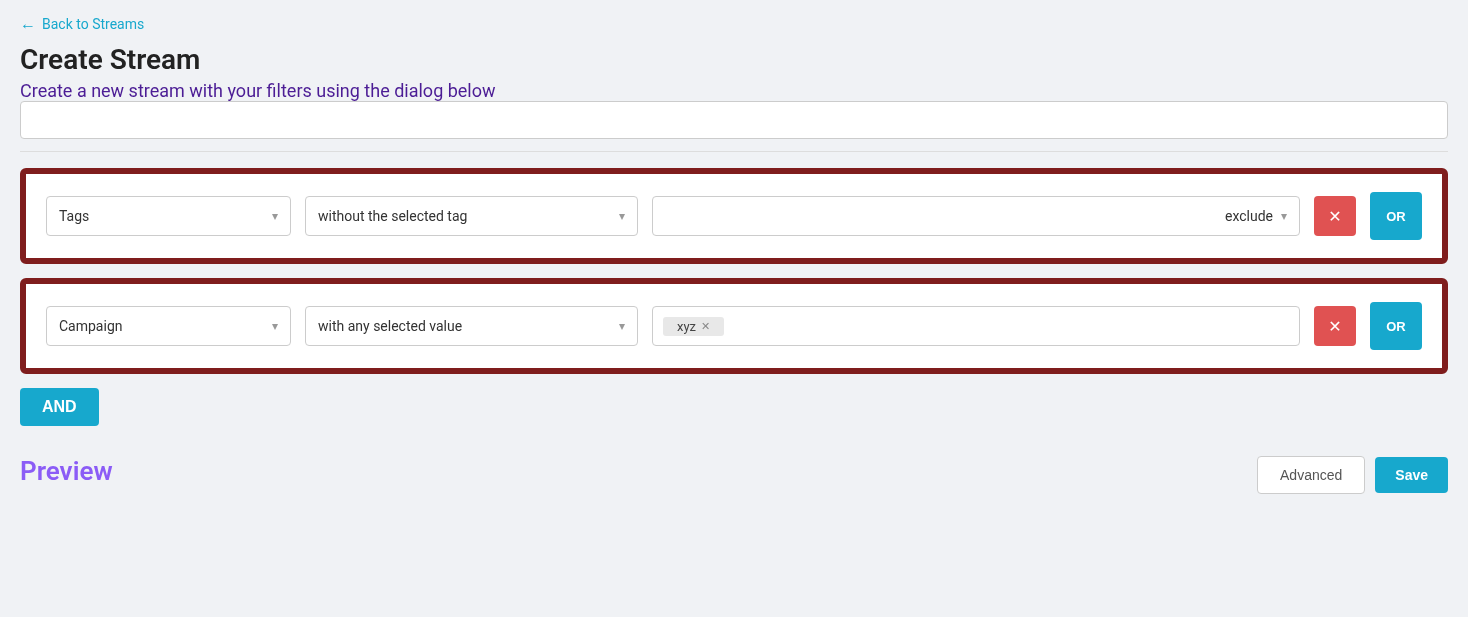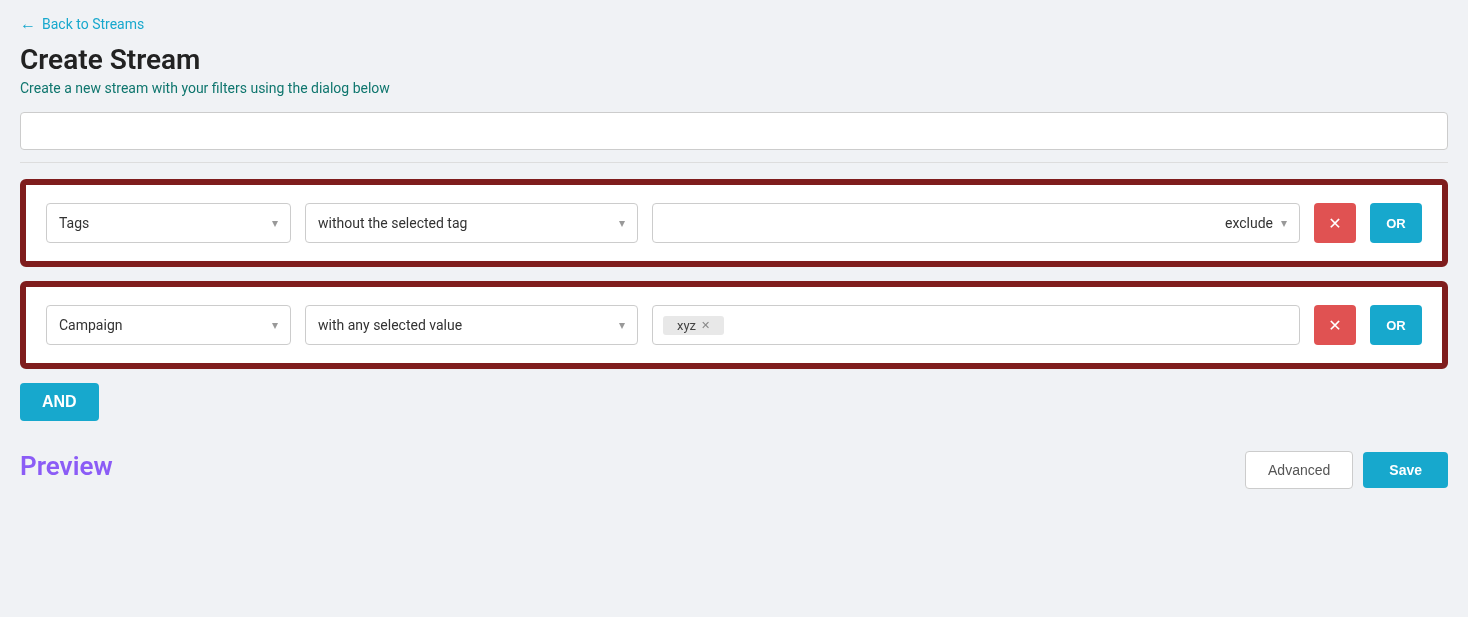--- a/index.html
+++ b/index.html
@@ -30,23 +30,22 @@
     }
 
     .page-title {
       font-size: 28px;
       font-weight: 600;
       color: #222;
       margin-bottom: 4px;
     }
 
     .page-subtitle {
-      font-size: 14px;
-      color: #0f766e;
-      margin-bottom: 16px;
+      font-size: 18px;
+      color: #4c1d95;
     }
 
     .stream-name-input {
       width: 100%;
       height: 38px;
       border: 1px solid #ccc;
       border-radius: 4px;
       padding: 0 10px;
       font-size: 14px;
       background: #fff;
@@ -146,21 +145,21 @@
       font-size: 16px;
       cursor: pointer;
       display: flex;
       align-items: center;
       justify-content: center;
       flex-shrink: 0;
     }
 
     .btn-or {
       width: 52px;
-      height: 40px;
+      height: 48px;
       background: #17a8cd;
       border: none;
       border-radius: 4px;
       color: #fff;
       font-size: 13px;
       font-weight: 600;
       cursor: pointer;
       display: flex;
       align-items: center;
       justify-content: center;
@@ -206,21 +205,21 @@
       padding: 10px 22px;
       font-size: 14px;
       cursor: pointer;
     }
 
     .btn-save {
       background: #17a8cd;
       color: #fff;
       border: none;
       border-radius: 4px;
-      padding: 10px 26px;
+      padding: 10px 20px;
       font-size: 14px;
       font-weight: 600;
       cursor: pointer;
     }
   </style>
 </head>
 <body>
 
 <div class="page-wrapper">
 

